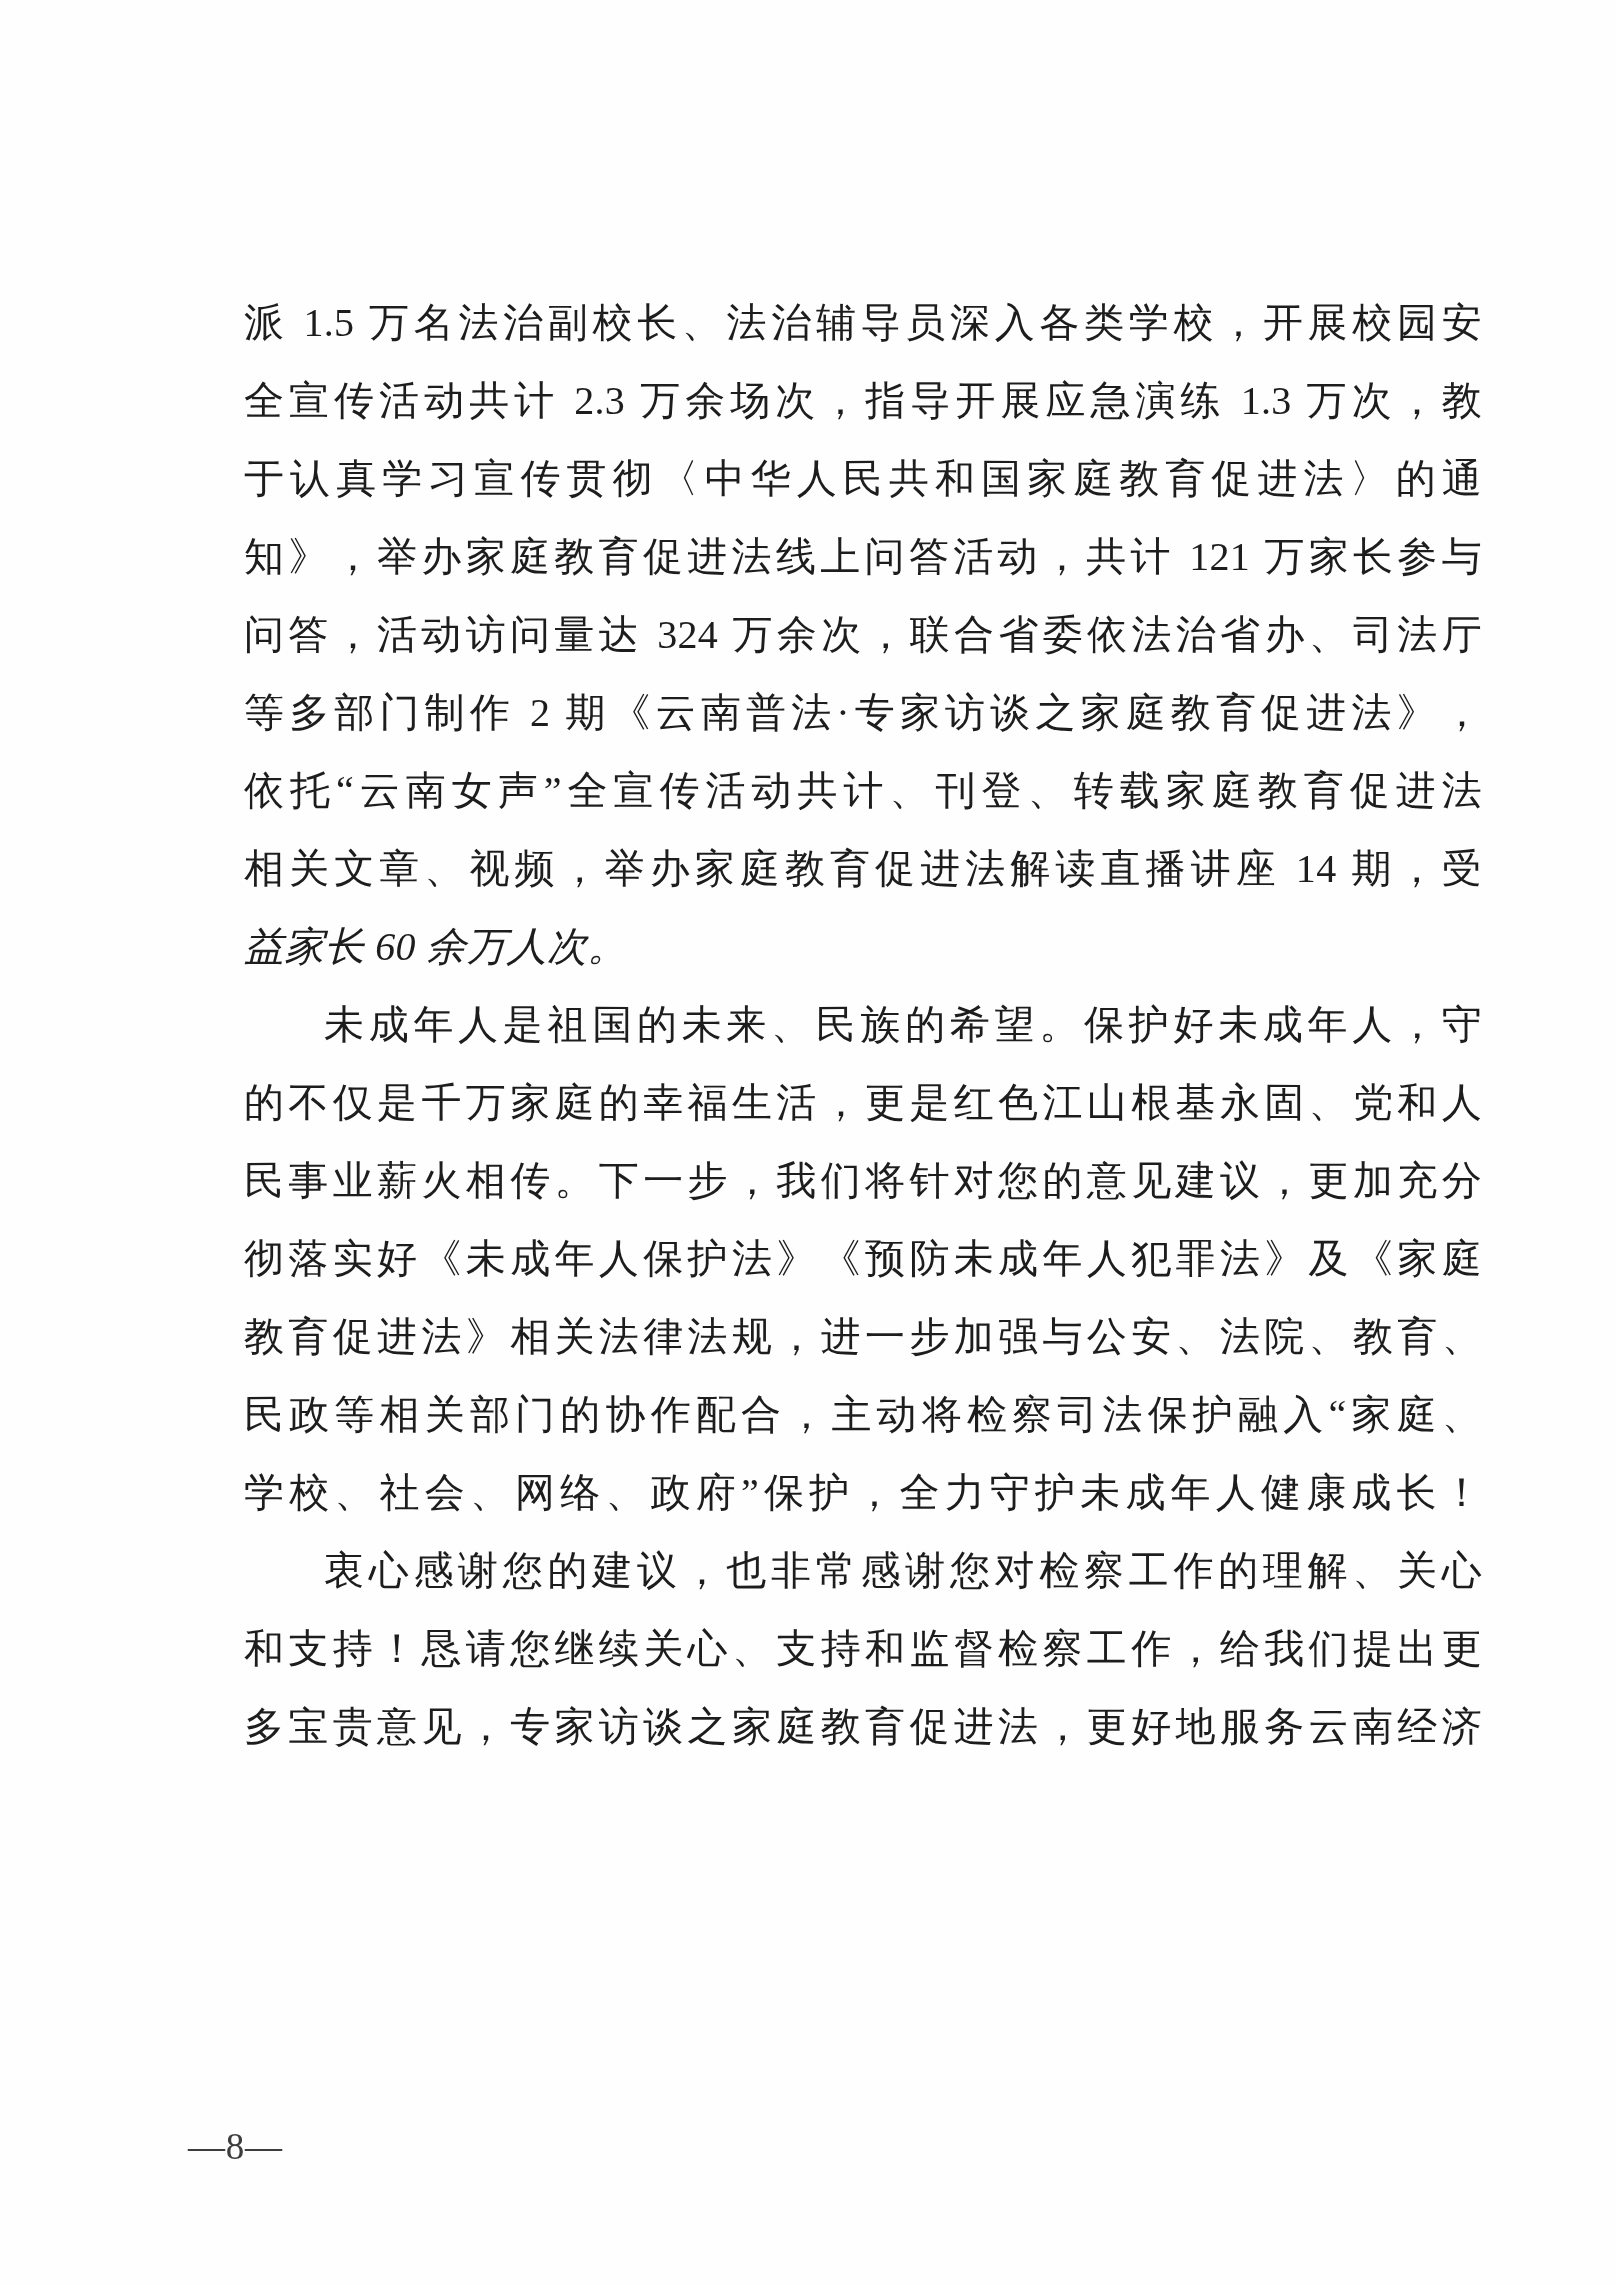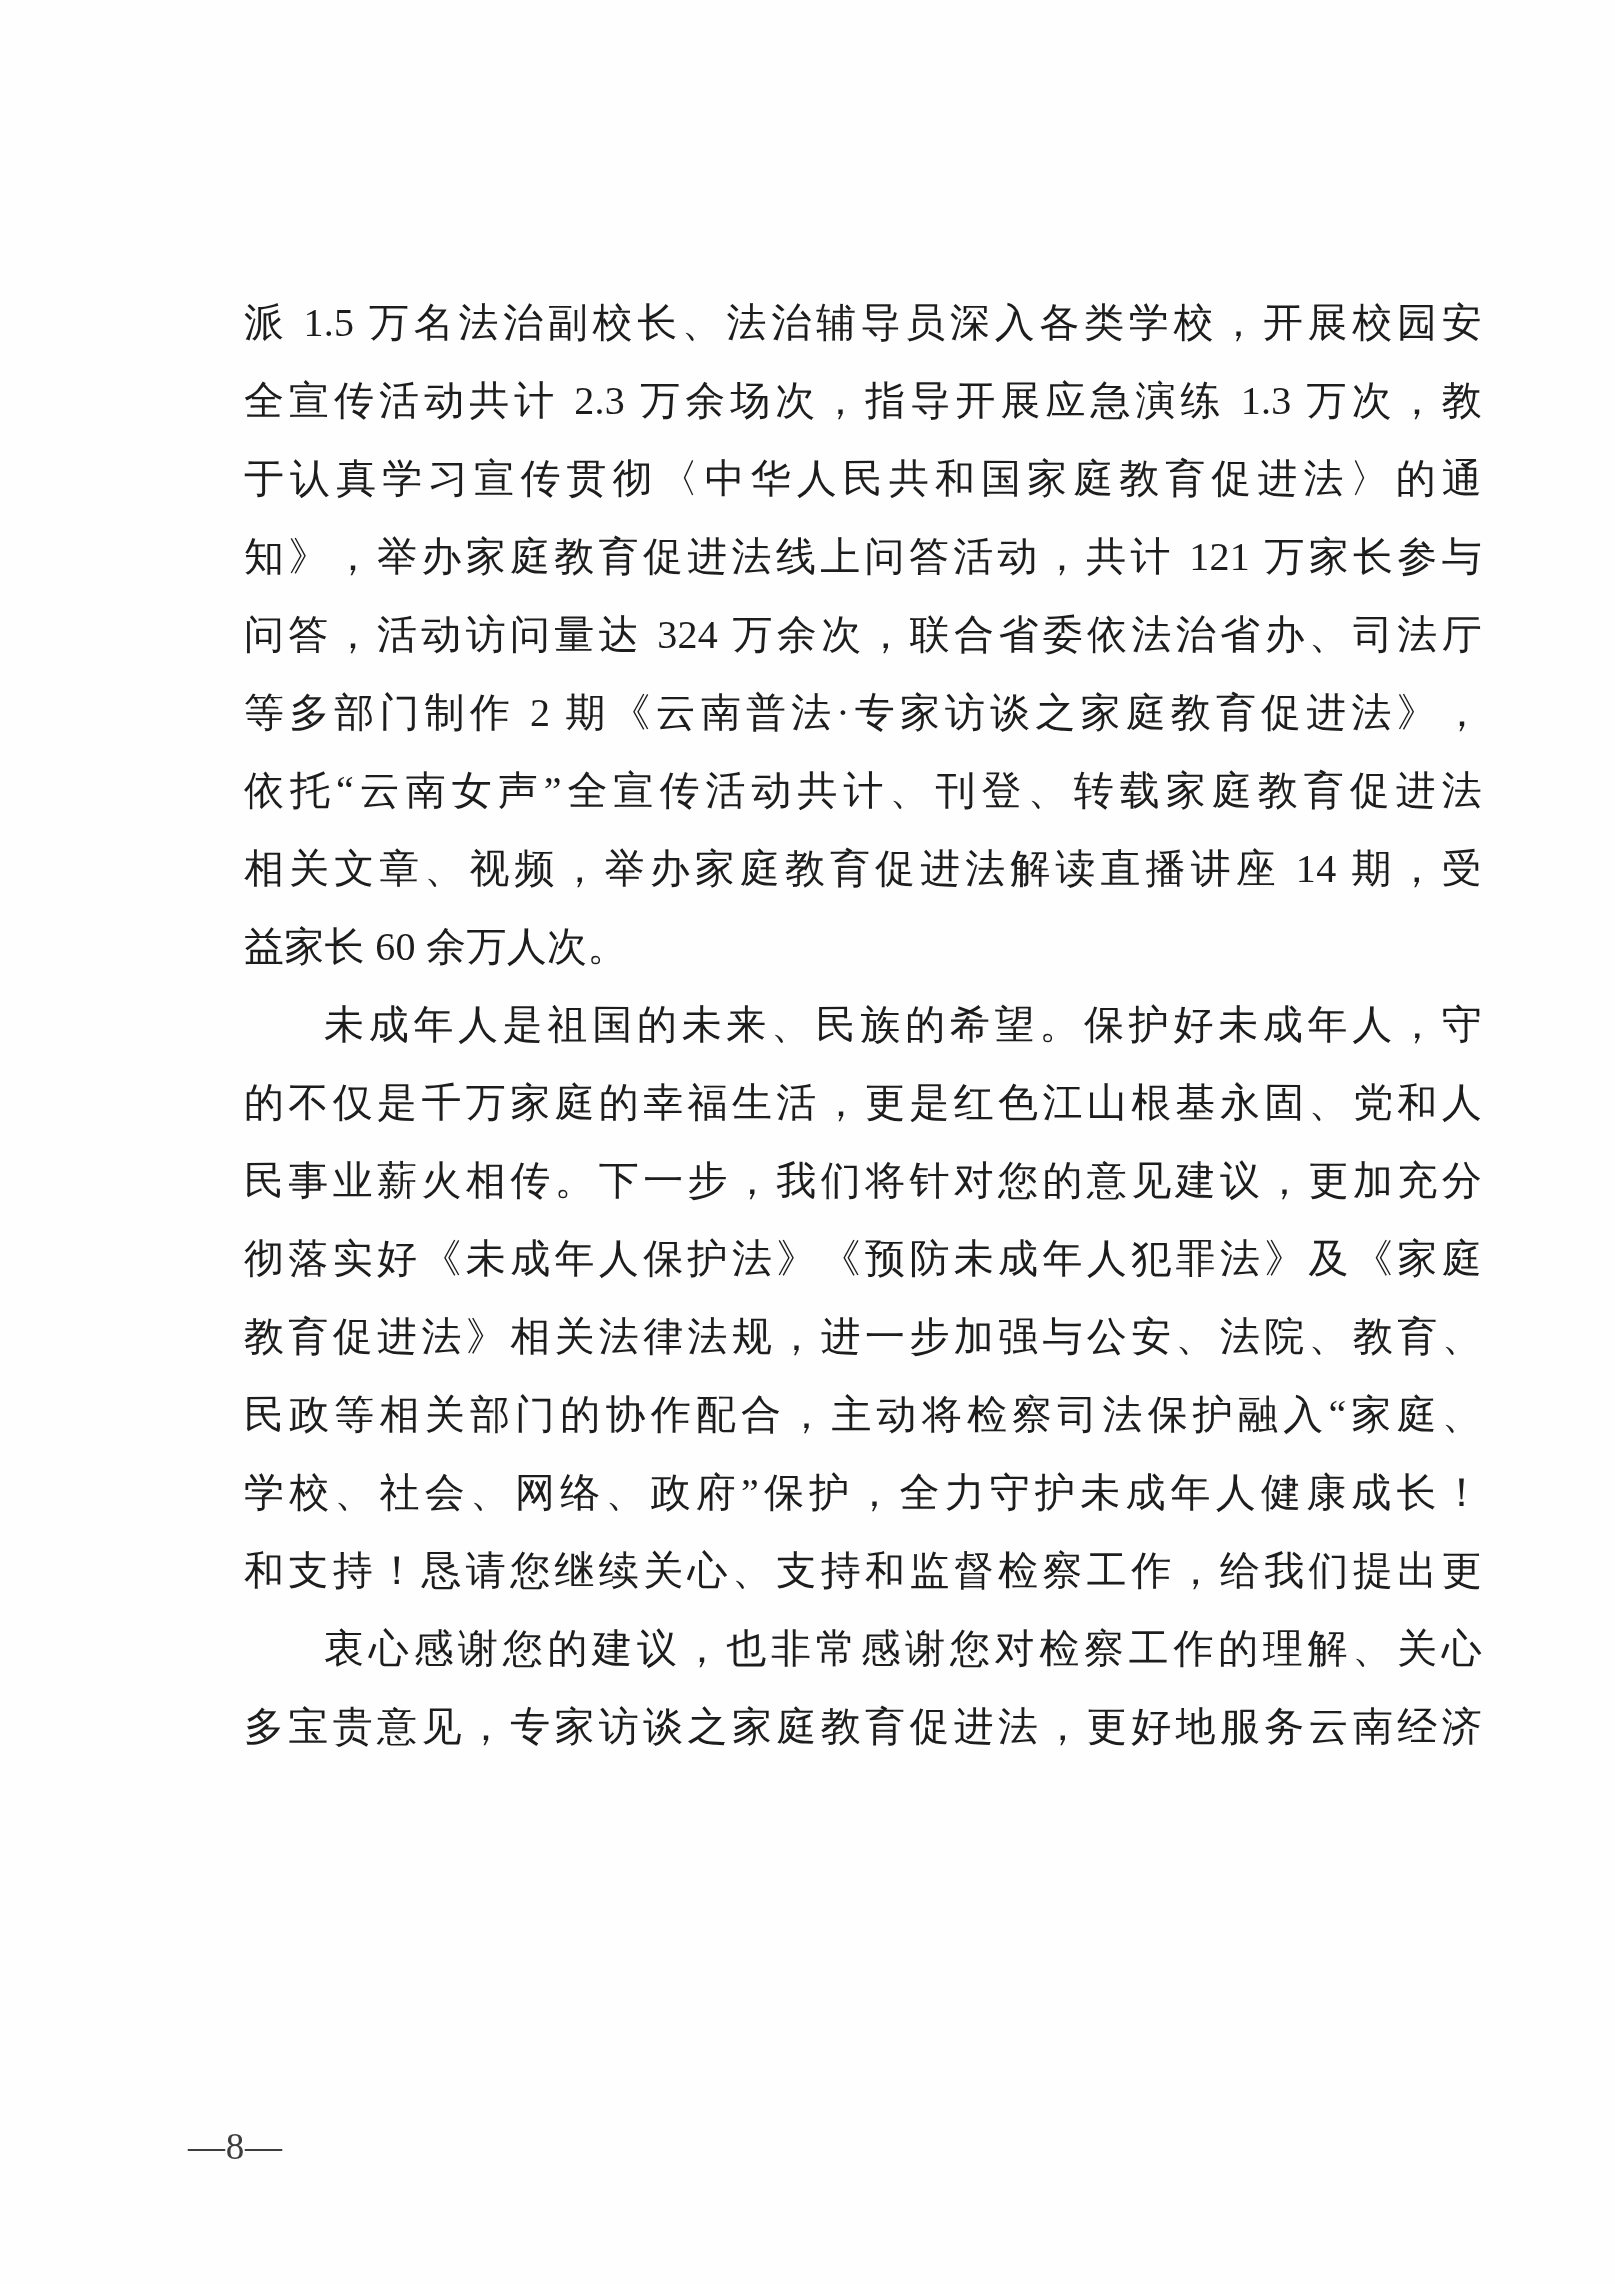--- a/index.html
+++ b/index.html
@@ -34,20 +34,21 @@
     text-align-last: justify;
     text-justify: inter-character;
     letter-spacing: 0.3px;
     overflow: hidden;
   }
   .para-start {
     text-indent: 2em;
   }
   .para-end {
     text-align-last: left;
+    font-style: italic;
   }
   .footer {
     position: absolute;
     left: 188px;
     top: 2111px;
     font-size: 37px;
     line-height: 72px;
     color: #3d3d3d;
     letter-spacing: 0.7px;
   }
@@ -75,22 +76,22 @@
       <div class="line para-start">未成年人是祖国的未来、民族的希望。保护好未成年人，守</div>
       <div class="line">的不仅是千万家庭的幸福生活，更是红色江山根基永固、党和人</div>
       <div class="line">民事业薪火相传。下一步，我们将针对您的意见建议，更加充分</div>
       <div class="line">彻落实好《未成年人保护法》《预防未成年人犯罪法》及《家庭</div>
       <div class="line">教育促进法》相关法律法规，进一步加强与公安、法院、教育、</div>
       <div class="line">民政等相关部门的协作配合，主动将检察司法保护融入“家庭、</div>
       <div class="line">学校、社会、网络、政府”保护，全力守护未成年人健康成长！</div>
     </div>
 
     <div>
+      <div class="line para-start">衷心感谢您的建议，也非常感谢您对检察工作的理解、关心</div>
       <div class="line">和支持！恳请您继续关心、支持和监督检察工作，给我们提出更</div>
-      <div class="line para-start">衷心感谢您的建议，也非常感谢您对检察工作的理解、关心</div>
       <div class="line">多宝贵意见，专家访谈之家庭教育促进法，更好地服务云南经济</div>
     </div>
 
   </div>
 
   <div class="footer">—8—</div>
 
 </div>
 
 

